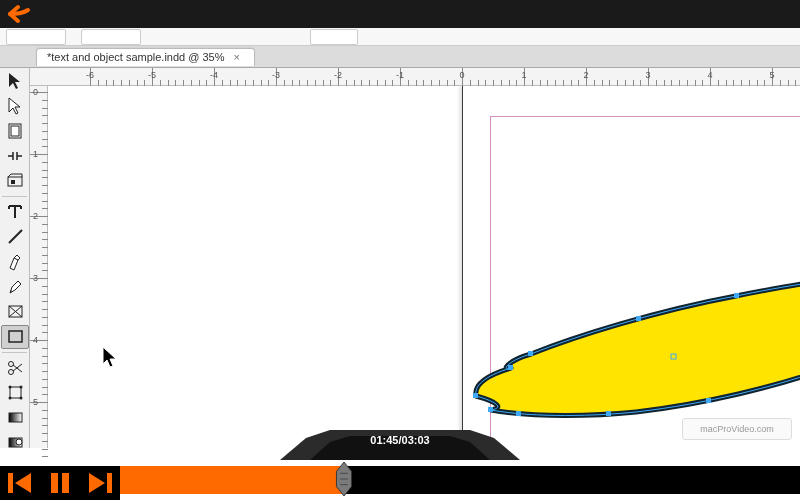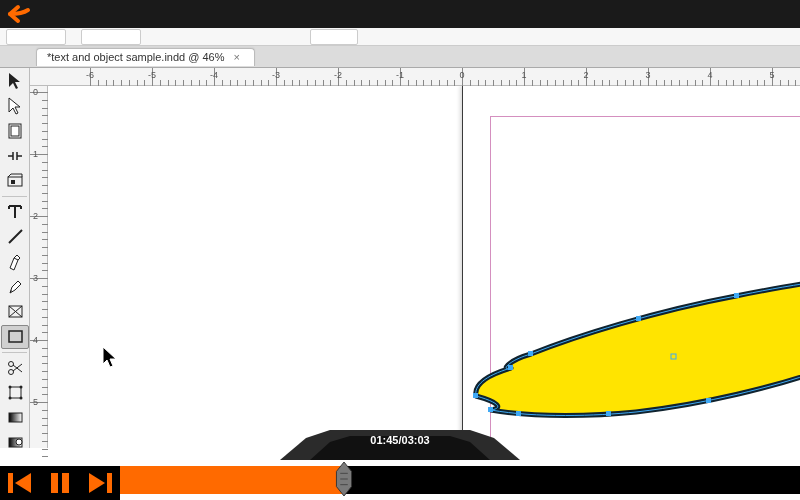--- a/index.html
+++ b/index.html
@@ -74,21 +74,21 @@
 <div class="app">
 
   <div class="options-row">
     <span class="opt-chunk" style="width:60px"></span>
     <span class="opt-chunk" style="width:60px"></span>
     <span class="opt-chunk" style="width:48px;margin-left:160px"></span>
   </div>
 
   <div class="tabbar">
     <div class="tab">
-      <span>*text and object sample.indd @ 46%</span>
+      <span>*text and object sample.indd @ 35%</span>
       <span class="close">×</span>
     </div>
   </div>
 
   <div class="tools" id="tools">
       <div class="tool">
         <svg width="18" height="20" viewBox="0 0 18 20">
           <defs>
             <linearGradient id="g1">
               <stop offset="0" stop-color="#000"></stop>
@@ -474,20 +474,23 @@
         <rect x="32" y="131" width="5" height="5"></rect>
       </g>
 
       <rect x="215" y="78" width="5" height="5" fill="none" stroke="#3fa9f5"></rect>
     </svg>
 
     <svg class="cursor-arrow" width="18" height="24" viewBox="0 0 18 24">
       <path d="M1 1 L1 18 L5 14 L8 21 L11 20 L8 13 L14 13 Z" fill="#000" stroke="#fff" stroke-width="1"></path>
     </svg>
 
+    <div class="watermark">
+      <span>macProVideo.com</span>
+    </div>
   </div>
 </div>
 
 <div class="player">
 
   <svg class="time-badge" width="240" height="30" viewBox="0 0 240 30">
     <polygon points="0,30 26,8 50,0 190,0 214,8 240,30" fill="#2b2b2b"></polygon>
     <polygon points="30,30 50,12 70,6 170,6 190,12 210,30" fill="#111"></polygon>
   </svg>
   <div class="time-text">01:45/03:03</div>

